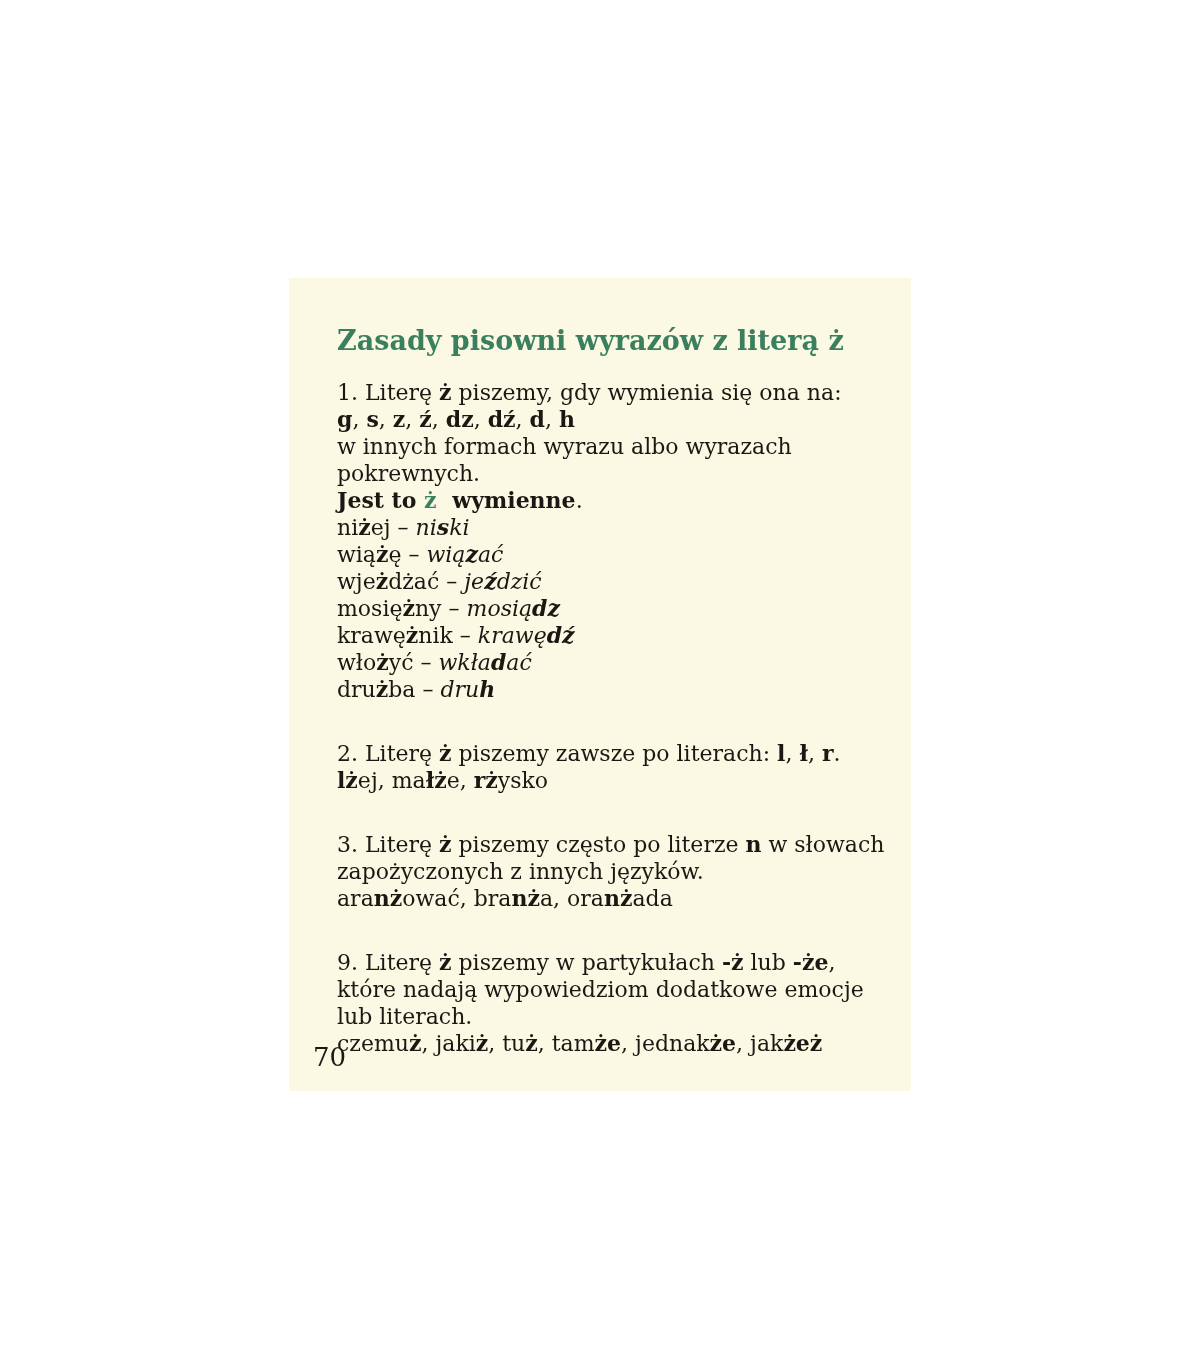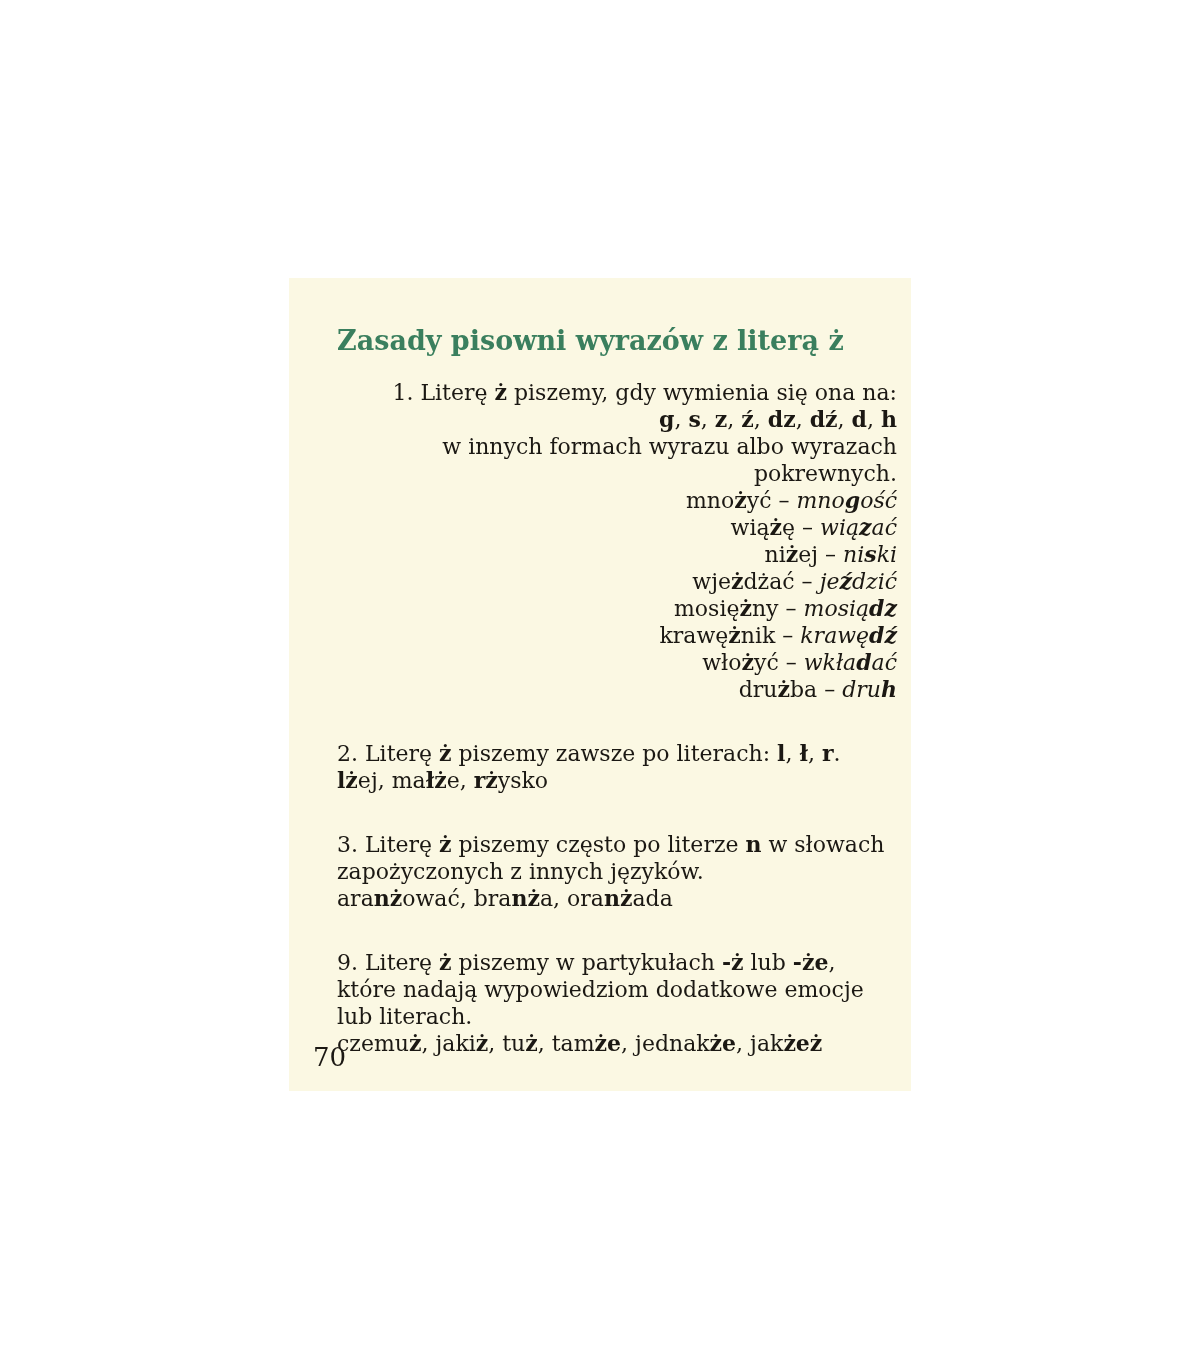--- a/index.html
+++ b/index.html
@@ -39,21 +39,21 @@
   }
   .heading {
     font-size: 27px;
     line-height: 34px;
     font-weight: bold;
     color: var(--green);
     margin-bottom: 21px;
     white-space: nowrap;
   }
   .section { margin-top: 37px; }
-  .section:first-of-type { margin-top: 0; text-align: right; }
+  .section:first-of-type { margin-top: 0; }
   .line {
     font-size: 22px;
     line-height: 27px;
     white-space: nowrap;
   }
   .s-b  { font-weight: bold; }
   .s-i  { font-style: italic; }
   .s-bi { font-style: italic; font-weight: bold; }
   .s-gb { font-weight: bold; color: var(--green); margin-right: 8px; }
   .page-number {
@@ -71,23 +71,23 @@
 <div class="page">
   <div class="panel">
     <div class="content">
       <h1 class="heading">Zasady pisowni wyrazów z literą ż</h1>
       <div id="sections">
           <div class="section">
             <div class="line"><span>1. Literę </span><span class="s-b">ż</span><span> piszemy, gdy wymienia się ona na:</span></div>
             <div class="line"><span class="s-b">g</span><span>, </span><span class="s-b">s</span><span>, </span><span class="s-b">z</span><span>, </span><span class="s-b">ź</span><span>, </span><span class="s-b">dz</span><span>, </span><span class="s-b">dź</span><span>, </span><span class="s-b">d</span><span>, </span><span class="s-b">h</span></div>
             <div class="line"><span>w innych formach wyrazu albo wyrazach</span></div>
             <div class="line"><span>pokrewnych.</span></div>
-            <div class="line"><span>mno</span><span class="s-b">ż</span><span>yć – </span><span class="s-i">mno</span><span class="s-bi">g</span><span class="s-i">ość</span></div>
+            <div class="line"><span class="s-b">Jest to </span><span class="s-gb">ż</span><span class="s-b"> wymienne</span><span>.</span></div>
+            <div class="line"><span>ni</span><span class="s-b">ż</span><span>ej – </span><span class="s-i">ni</span><span class="s-bi">s</span><span class="s-i">ki</span></div>
             <div class="line"><span>wią</span><span class="s-b">ż</span><span>ę – </span><span class="s-i">wią</span><span class="s-bi">z</span><span class="s-i">ać</span></div>
-            <div class="line"><span>ni</span><span class="s-b">ż</span><span>ej – </span><span class="s-i">ni</span><span class="s-bi">s</span><span class="s-i">ki</span></div>
             <div class="line"><span>wje</span><span class="s-b">ż</span><span>dżać – </span><span class="s-i">je</span><span class="s-bi">ź</span><span class="s-i">dzić</span></div>
             <div class="line"><span>mosię</span><span class="s-b">ż</span><span>ny – </span><span class="s-i">mosią</span><span class="s-bi">dz</span></div>
             <div class="line"><span>krawę</span><span class="s-b">ż</span><span>nik – </span><span class="s-i">krawę</span><span class="s-bi">dź</span></div>
             <div class="line"><span>wło</span><span class="s-b">ż</span><span>yć – </span><span class="s-i">wkła</span><span class="s-bi">d</span><span class="s-i">ać</span></div>
             <div class="line"><span>dru</span><span class="s-b">ż</span><span>ba – </span><span class="s-i">dru</span><span class="s-bi">h</span></div>
           </div>
           <div class="section">
             <div class="line"><span>2. Literę </span><span class="s-b">ż</span><span> piszemy zawsze po literach: </span><span class="s-b">l</span><span>, </span><span class="s-b">ł</span><span>, </span><span class="s-b">r</span><span>.</span></div>
             <div class="line"><span class="s-b">lż</span><span>ej, ma</span><span class="s-b">łż</span><span>e, </span><span class="s-b">rż</span><span>ysko</span></div>
           </div>

